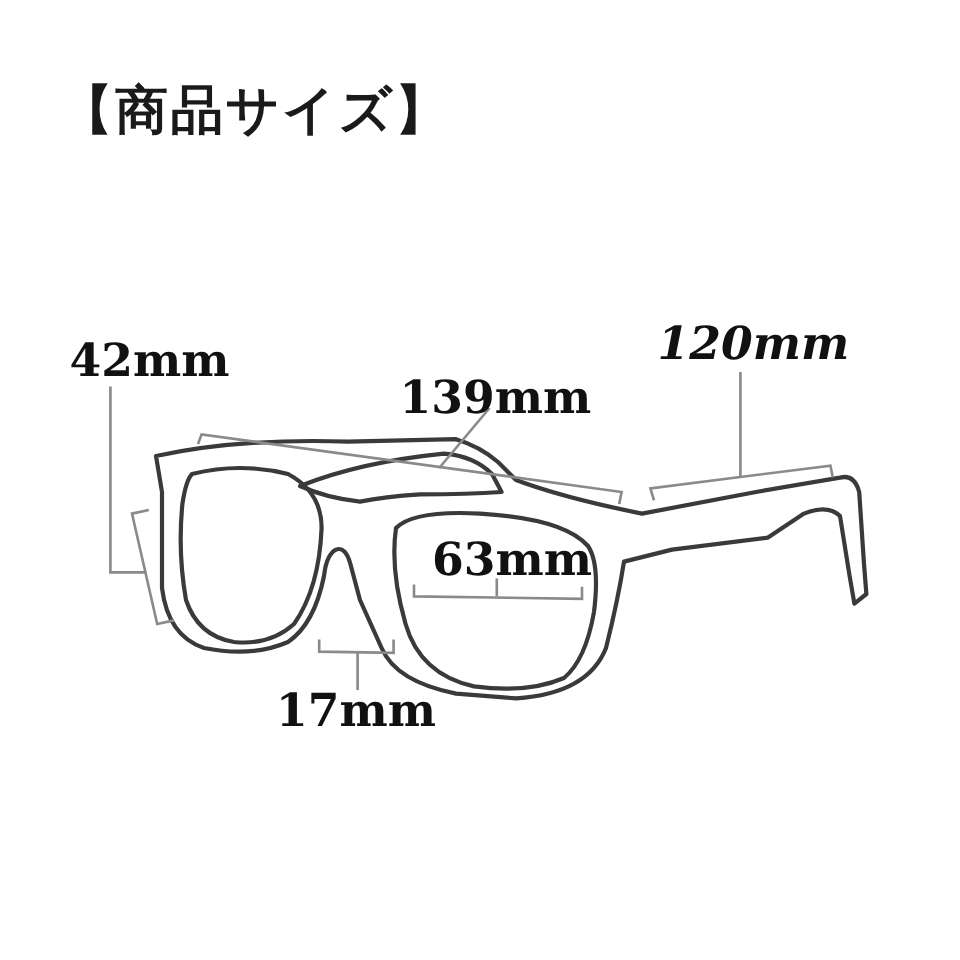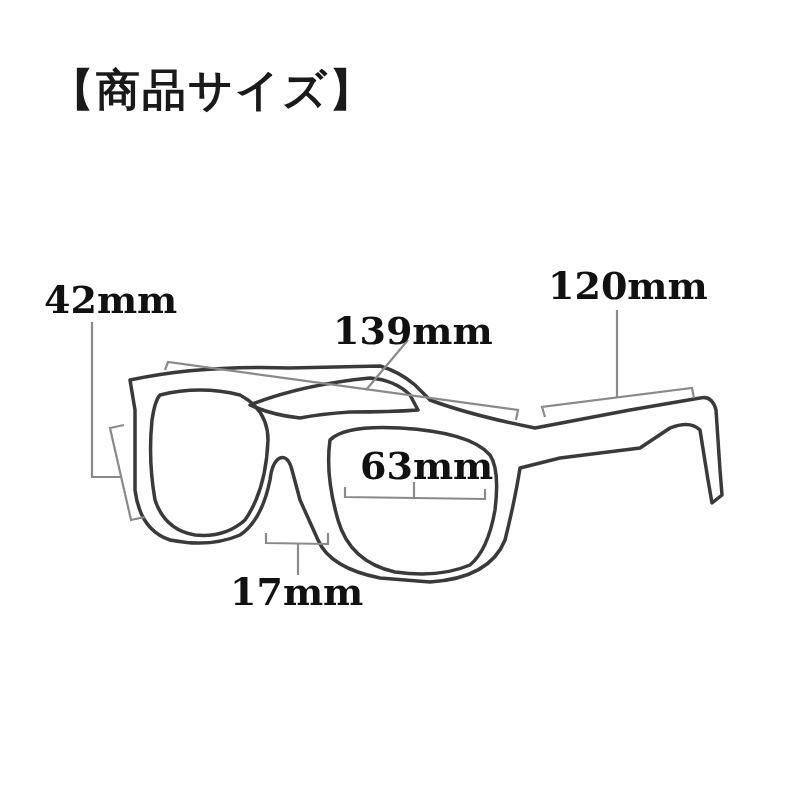--- a/index.html
+++ b/index.html
@@ -1,17 +1,17 @@
 <!DOCTYPE html>
 <html><head>
 <meta charset="utf-8">
 <style>
   html, body { margin:0; padding:0; background:#ffffff; }
   body { width:800px; height:800px; position:relative; overflow:hidden; }
-  .title { position:absolute; left:50px; top:58px; font-family:Liberation Mono, monospace; font-weight:bold; font-size:44px; color:#1a1a1a; letter-spacing:2px; line-height:70px; }
+  .title { position:absolute; left:50px; top:58px; font-family:Liberation Serif, serif; font-weight:bold; font-size:44px; color:#1a1a1a; letter-spacing:2px; line-height:70px; }
   .lbl { position:absolute; font-family:"DejaVu Serif", serif; font-weight:bold; font-size:38px; color:#111; line-height:44px; white-space:nowrap; }
   svg { position:absolute; left:0; top:0; }
 </style>
 </head>
 <body>
 
 <div class="title">【商品サイズ】</div>
 
 <svg width="800" height="800" viewBox="0 0 800 800">
 
@@ -38,17 +38,17 @@
     <line x1="617" y1="310" x2="617" y2="398"></line>
 
     <polyline points="345,487 345,497 485,499 485,489"></polyline>
     <line x1="414" y1="482" x2="414" y2="497"></line>
 
     <polyline points="266,533 266,543 328,544 328,533"></polyline>
     <line x1="298" y1="543" x2="298" y2="575"></line>
   </g>
 </svg>
 
-<div class="lbl" style="left:44px; top:278px;">42mm</div>
+<div class="lbl" style="left:58px; top:278px;">42mm</div>
 <div class="lbl" style="left:333px; top:309px;">139mm</div>
-<div class="lbl" style="left:548px; top:264px;">120mm</div>
+<div class="lbl" style="left:548px; top:264px;font-style:italic;">120mm</div>
 <div class="lbl" style="left:360px; top:444px;">63mm</div>
 <div class="lbl" style="left:230px; top:570px;">17mm</div>
 
 </body></html>

